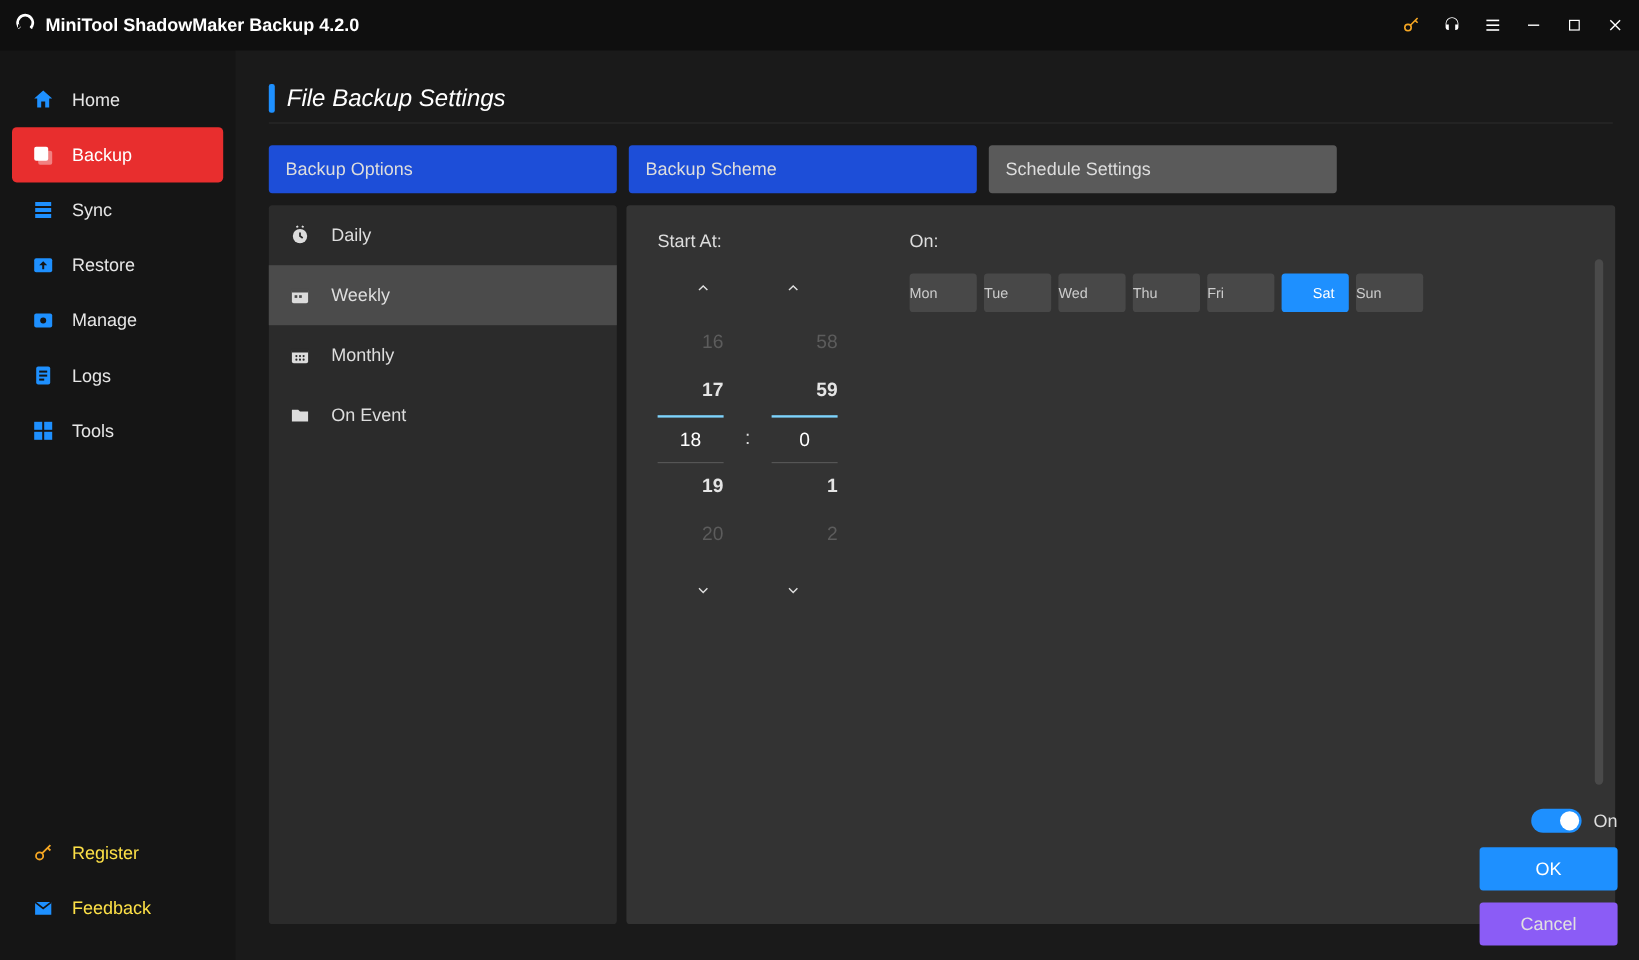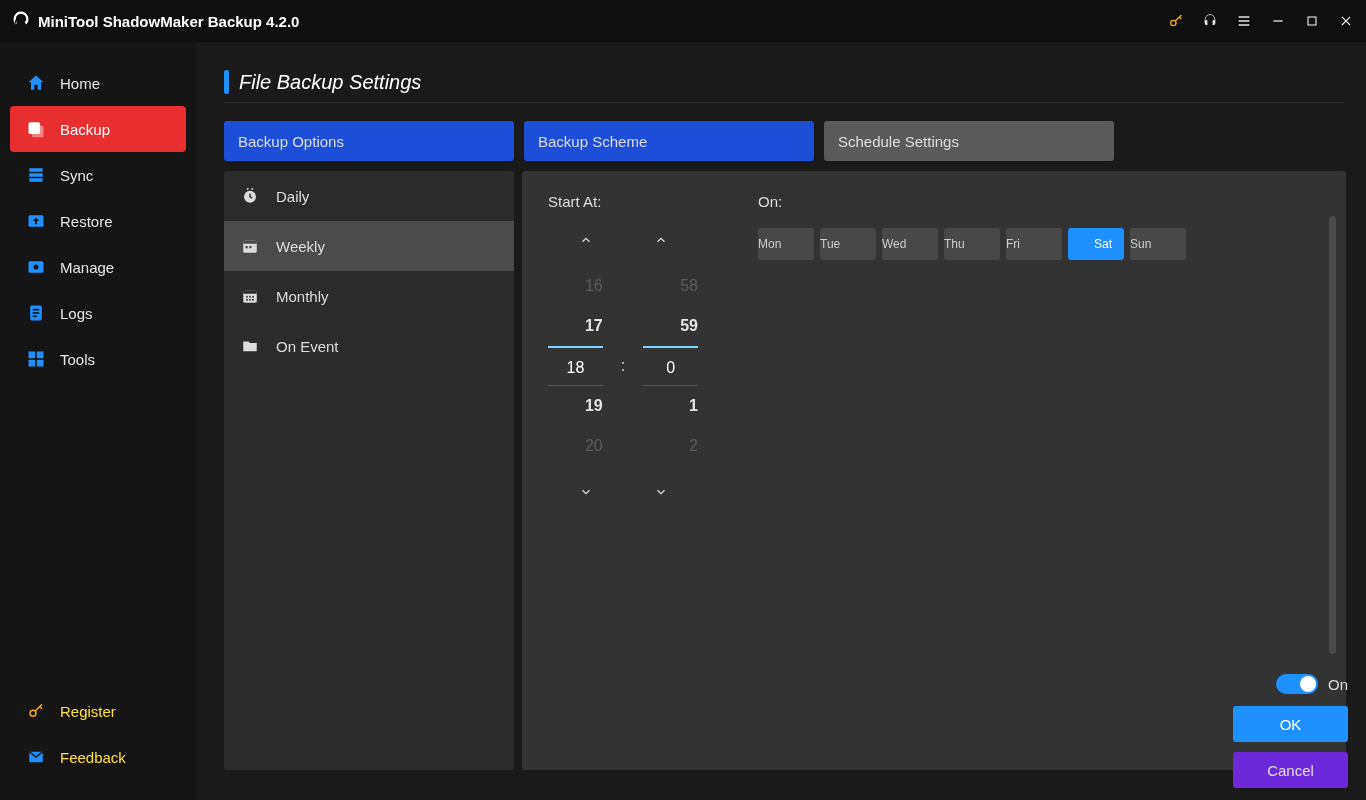--- a/index.html
+++ b/index.html
@@ -124,21 +124,21 @@
     width:16px; height:16px; background:#fff; border-radius:50%;
   }
   .toggle-label { font-size:15px; color:#ddd; }
   .btn-row { display:flex; gap:10px;flex-direction:column; }
   .btn {
     width:115px; height:36px; border-radius:3px;
     display:flex; align-items:center; justify-content:center;
     font-size:15px; cursor:pointer;
   }
   .btn.primary { background:#1e90ff; color:#fff; }
-  .btn.secondary { background:#6d28d9; color:#e0e0e0; }
+  .btn.secondary { background:#8b5cf6; color:#e0e0e0; }
 </style>
 </head>
 <body>
 
 <div class="titlebar">
   <div class="titlebar-left">
     <span class="logo-icon">
       <svg width="18" height="18" viewBox="0 0 24 24">
           <path d="M12 2a10 10 0 0 0-7 17l2-2a7 7 0 1 1 10 0l2 2A10 10 0 0 0 12 2zM4 13l3 3-3 3zm16 0l-3 3 3 3z"></path>
         </svg>

